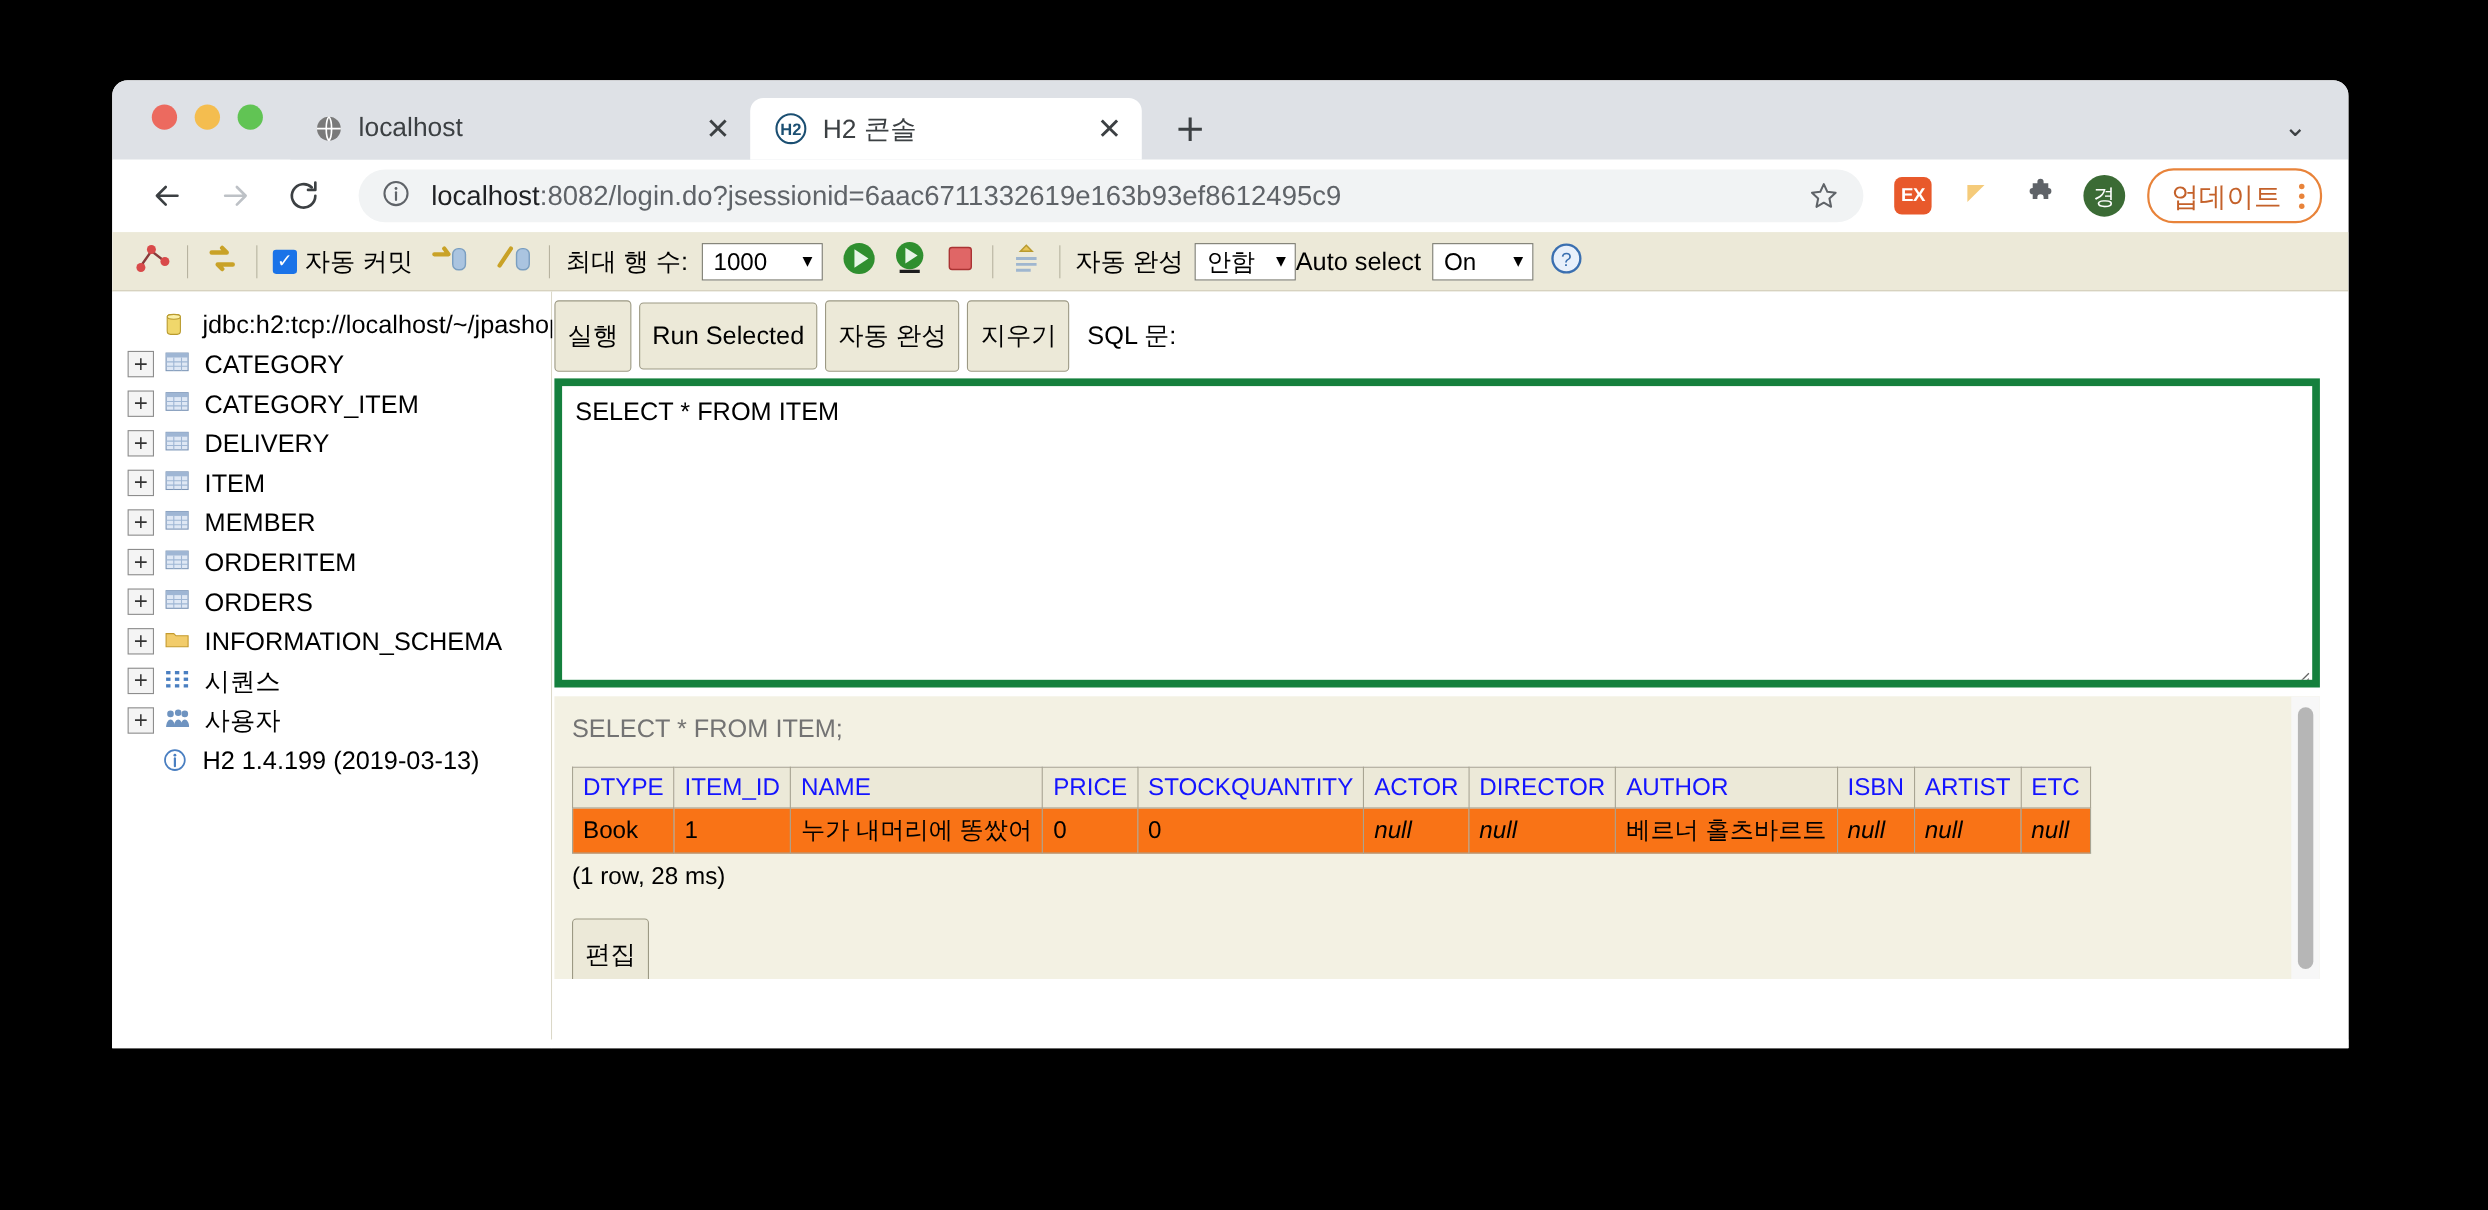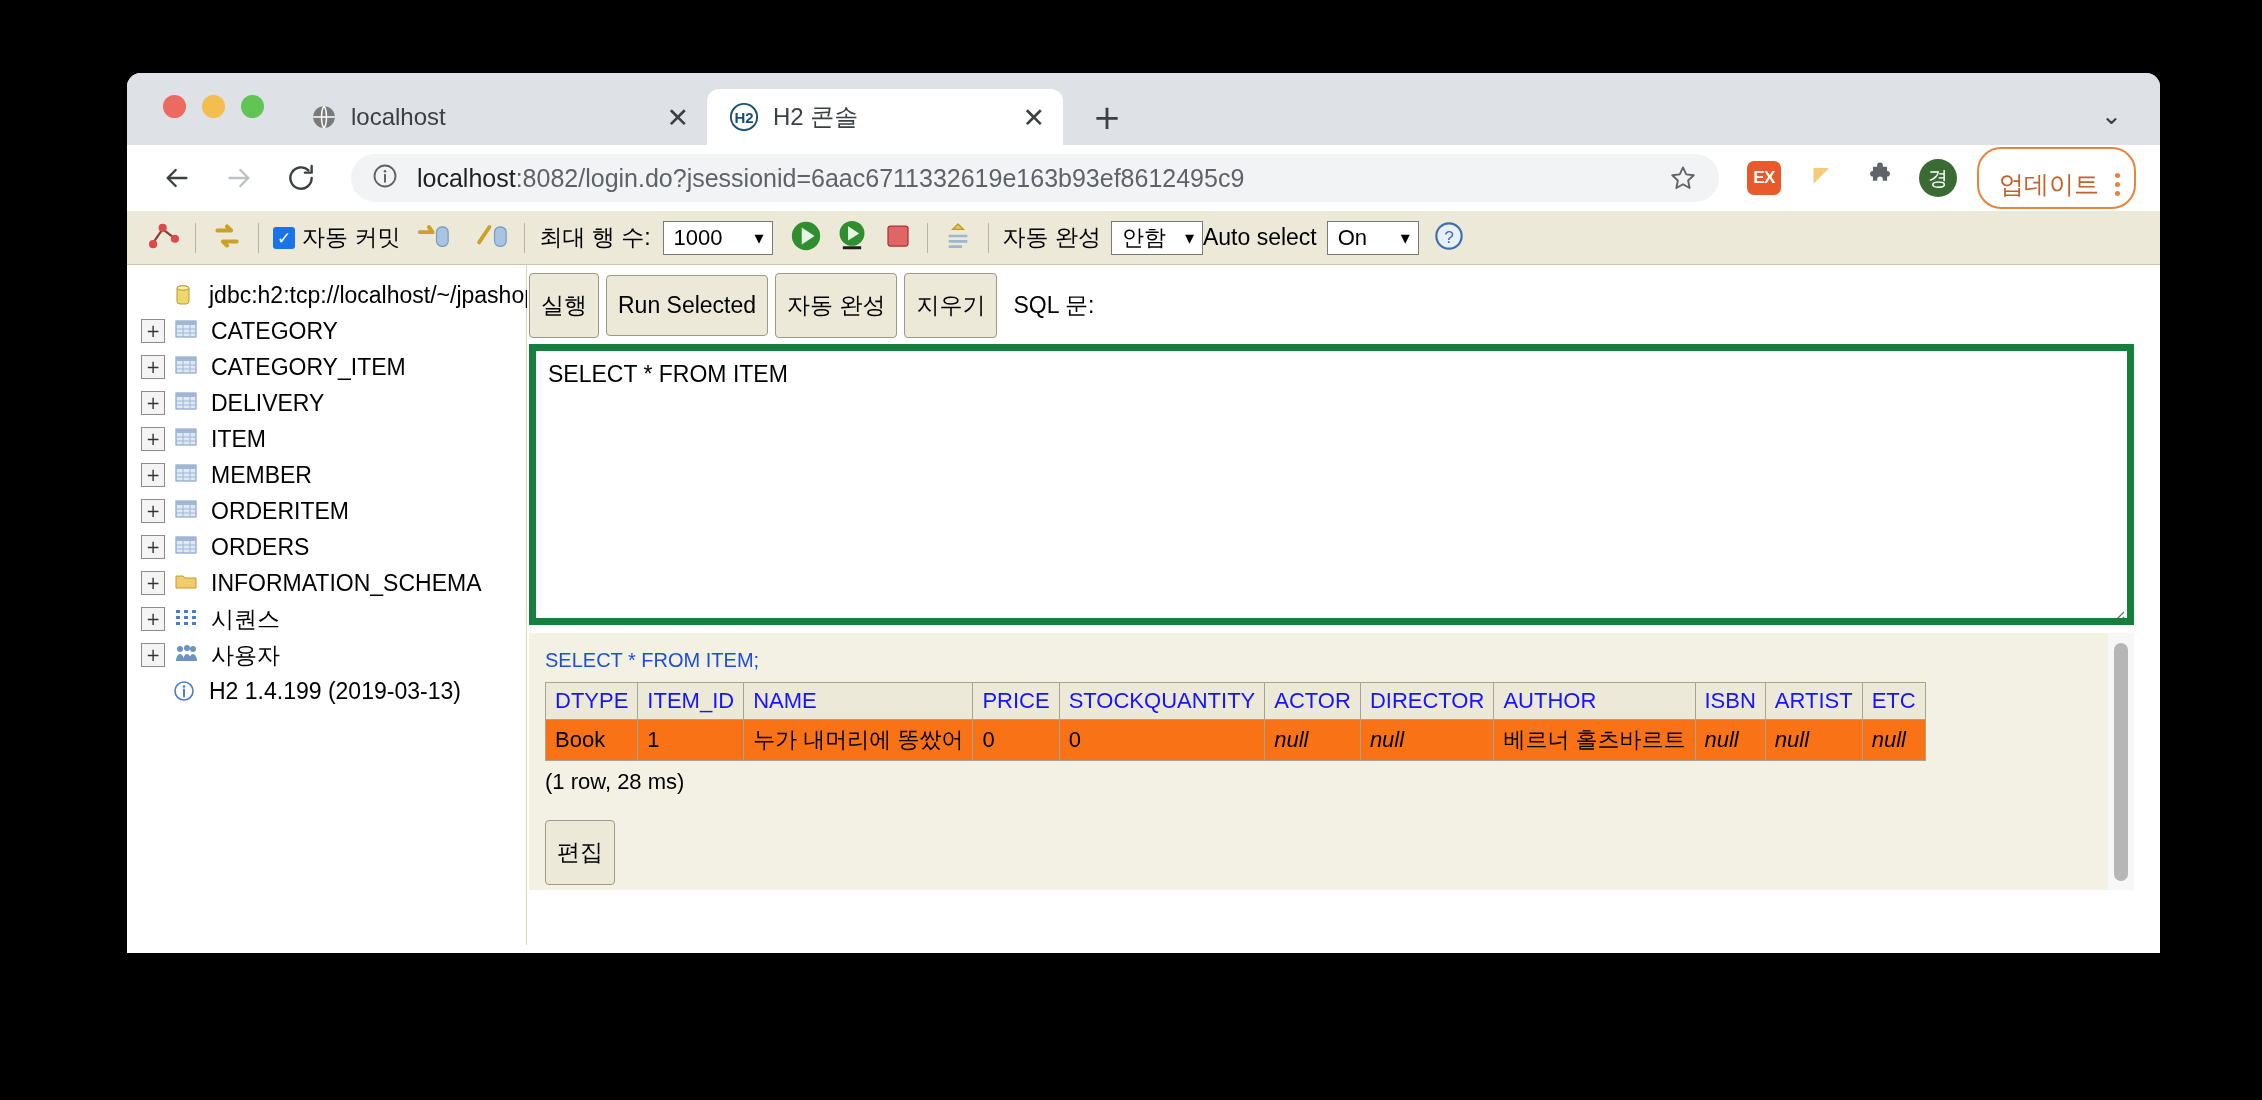--- a/index.html
+++ b/index.html
@@ -6,21 +6,21 @@
     margin: 0; padding: 0;
     background: #000;
     width: 2262px; height: 1100px;
     overflow: hidden;
     font-family: "Liberation Sans", sans-serif;
   }
   #root { position: relative; width: 2262px; height: 1100px; background:#000; }
 
   
   .browser-window{
-    position:absolute; left:127px; top:73px; width:2033px; height:880px;
+    position:absolute; left:102px; top:73px; width:2033px; height:880px;
     border-radius:14px 14px 0 0; overflow:hidden; background:#fff;
   }
   
   .tabstrip{
     height:72px; background:#dee1e6; position:relative;
     display:flex; align-items:flex-end; padding-left:0;
   }
   .traffic{ display:flex; align-items:center; gap:16px; position:absolute; left:36px; top:22px;}
   .dot{ width:23px; height:23px; border-radius:50%; }
   .dot.red{background:#ec6a5f;} .dot.yellow{background:#f4bd4f;} .dot.green{background:#61c454;}
@@ -77,21 +77,21 @@
   .ex-badge{
     width:34px;height:34px;border-radius:7px;background:#e8592b;color:#fff;
     font-size:17px;font-weight:bold;display:flex;align-items:center;justify-content:center;letter-spacing:-0.5px;
   }
   .avatar{
     width:38px;height:38px;border-radius:50%;background:#3b6b35;color:#fff;
     font-size:20px;display:flex;align-items:center;justify-content:center;
   }
   .update-pill{
     height:46px; border:2px solid #e8833a; border-radius:24px; display:flex; align-items:center;
-    gap:0; padding:12px 10px 0 20px; margin-left:16px; background:#fff;
+    gap:0; padding:0 10px 0 20px; margin-left:16px; background:#fff;
   }
   .update-label{ font-size:25px; color:#c4612a; white-space:nowrap; }
   .kebab{ display:flex; flex-direction:column; gap:4px; margin-left:16px; margin-right:4px;}
   .kebab i{ width:5px;height:5px;border-radius:50%;background:#e8833a; display:block;}
 
   
   .app{ position:relative; background:#fff; height:742px; }
 
   .h2toolbar{
     height:54px; background:#ece9d8; border-bottom:1px solid #c8c4ae;
@@ -138,21 +138,21 @@
     margin:0 26px 0 2px; height:281px; border:7px solid #15803d; background:#fff;
     box-sizing:border-box; padding:10px 12px; font-size:23px; color:#000;
     position:relative; overflow:hidden;
   }
   .resize-grip{ position:absolute; right:2px; bottom:2px; width:14px;height:14px; }
 
   .results{
     margin:8px 26px 0 2px; background:#f3f1e3; padding:16px 0 0 16px; height:257px;
     box-sizing:border-box; position:relative; overflow:hidden;
   }
-  .result-sql{ font-size:20px; color:#1d4ed8; margin-bottom:10px; }
+  .result-sql{ font-size:23px; color:#737373; margin-bottom:21px; }
   table.rt{ border-collapse:collapse; background:#fff; }
   table.rt th{
     background:#ece9d8; border:1px solid #a8a492; color:#1414ff; font-weight:normal;
     font-size:22px; padding:5px 9px; text-align:left; white-space:nowrap;
   }
   table.rt td{
     border:1px solid #a8a492; background:#f97316; font-size:22px; padding:5px 9px;
     text-align:left; white-space:nowrap; color:#000;
   }
   table.rt td.nullv{ font-style:italic; }

